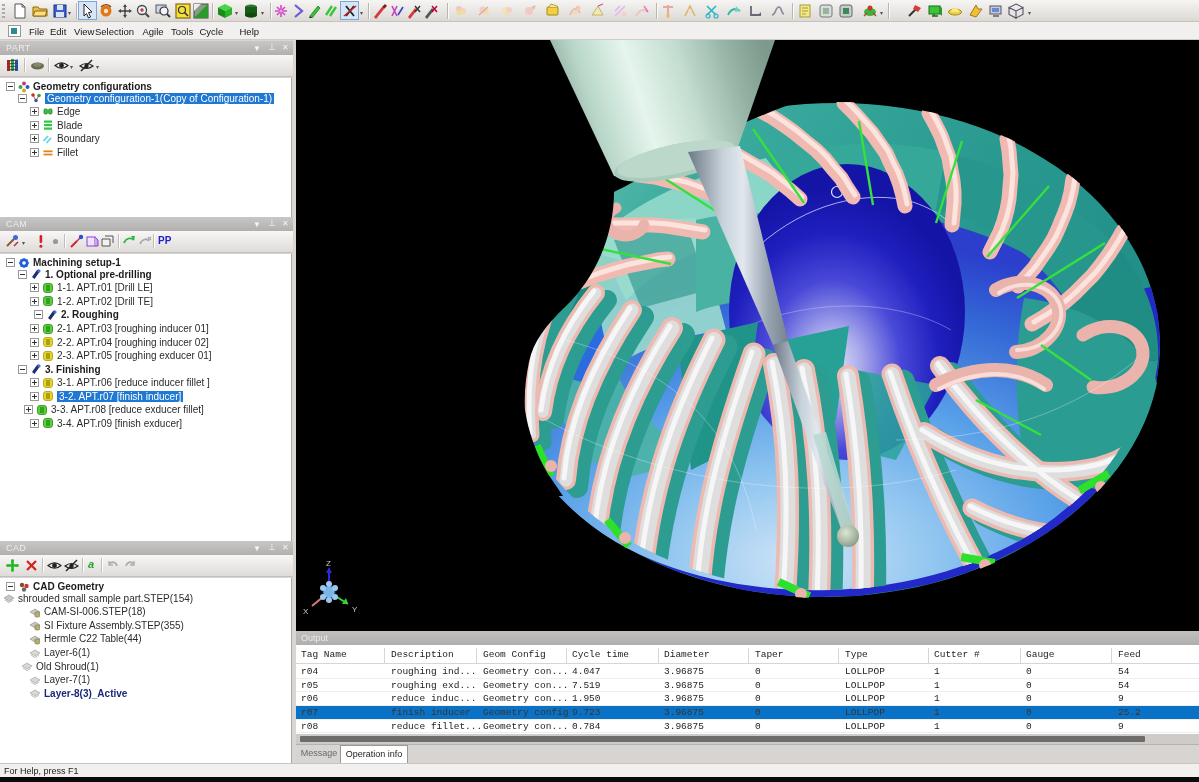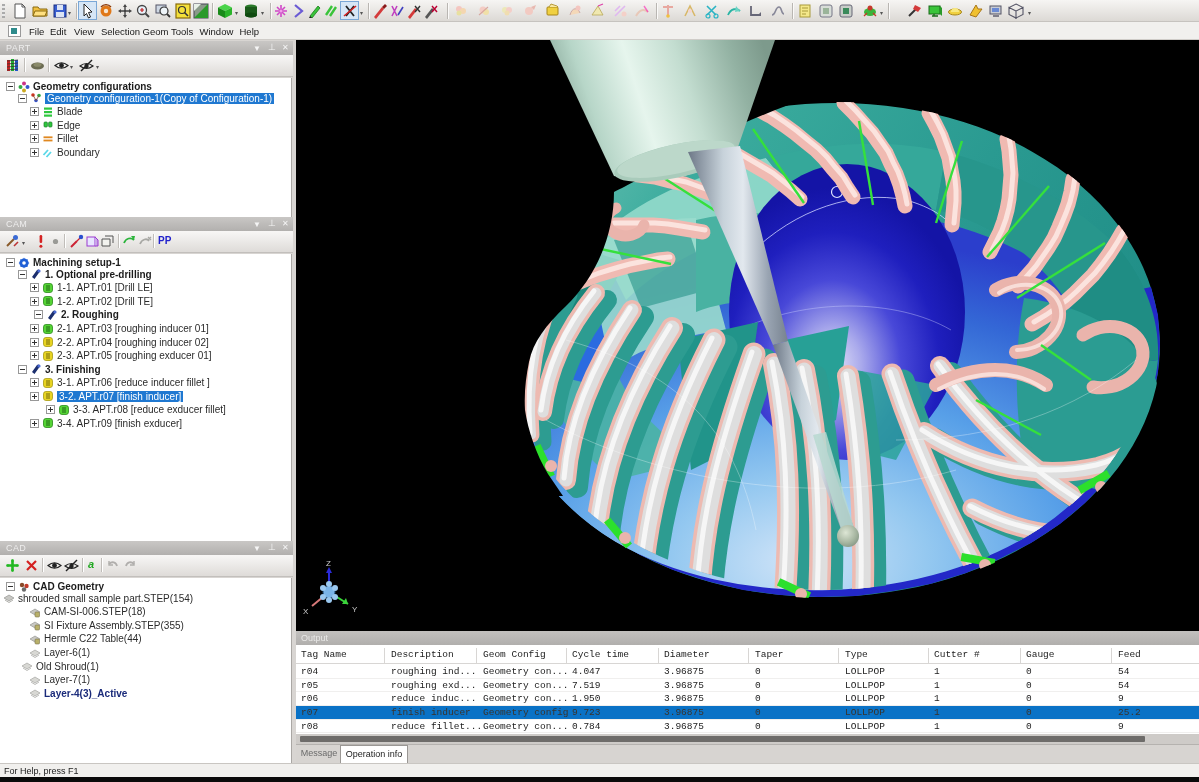--- a/index.html
+++ b/index.html
@@ -249,24 +249,24 @@
     </svg>
 <span class="tdd" style="left:1028px">▾</span>
 </div>
 <div id="menu">
 <span class="mi" style="left:8px;top:3px;width:13px;height:12px;background:#fff;border:1px solid #999">
       <span style="position:absolute;left:2px;top:2px;width:6px;height:6px;background:#2e8b8b"></span>
     </span>
 <span class="mi" style="left:29px">File</span>
 <span class="mi" style="left:50px">Edit</span>
 <span class="mi" style="left:74px">View</span>
-<span class="mi" style="left:101px">Selection</span>
-<span class="mi" style="left:142.5px">Geom</span>
+<span class="mi" style="left:95px">Selection</span>
+<span class="mi" style="left:142.5px">Agile</span>
 <span class="mi" style="left:171px">Tools</span>
-<span class="mi" style="left:199.5px">Window</span>
+<span class="mi" style="left:199.5px">Cycle</span>
 <span class="mi" style="left:239.5px">Help</span>
 </div>
 <div id="left">
 <div class="sec" style="top:1px;height:176px">
  <div class="ptitle">PART</div>
  <span class="pbtn" style="left:253px;top:4px">▼</span>
       <span class="pbtn" style="left:268px;top:2px;font-size:9px">⊥</span>
       <span class="pbtn" style="left:282px">✕</span>
  <div class="ptool" style="top:14px">
   <svg class="pi" style="left:6px" viewBox="0 0 15 15">
@@ -308,35 +308,35 @@
           <span class="exp"></span>
           <svg class="tico" viewBox="0 0 12 12">
             <circle cx="3" cy="3" r="1.8" fill="#cc3322"></circle>
             <circle cx="9" cy="3.5" r="1.8" fill="#33aa44"></circle>
             <circle cx="6" cy="8.5" r="1.8" fill="#3355cc"></circle>
             <path d="M3 3 L6 8.5 L9 3.5" stroke="#884422" stroke-width=".8" fill="none"></path>
           </svg>
           <span class="sel">Geometry configuration-1(Copy of Configuration-1)</span>
         </div>
   <div class="tr" style="padding-left:30px"><span class="exp pl"></span><svg class="tico" viewBox="0 0 12 12">
+            <rect x="2" y="3" width="3.4" height="5" rx="1" fill="#2ec73e" stroke="#1a7d26" stroke-width=".7"></rect>
+            <rect x="6.6" y="3" width="3.4" height="5" rx="1" fill="#2ec73e" stroke="#1a7d26" stroke-width=".7"></rect>
+          </svg>Edge</div>
+  <div class="tr" style="padding-left:30px"><span class="exp pl"></span><svg class="tico" viewBox="0 0 12 12">
             <rect x="2" y="1.5" width="8" height="2.2" fill="#2ec73e"></rect>
             <rect x="2" y="5" width="8" height="2.2" fill="#2ec73e"></rect>
             <rect x="2" y="8.5" width="8" height="2.2" fill="#2ec73e"></rect>
           </svg>Blade</div>
   <div class="tr" style="padding-left:30px"><span class="exp pl"></span><svg class="tico" viewBox="0 0 12 12">
-            <rect x="2" y="3" width="3.4" height="5" rx="1" fill="#2ec73e" stroke="#1a7d26" stroke-width=".7"></rect>
-            <rect x="6.6" y="3" width="3.4" height="5" rx="1" fill="#2ec73e" stroke="#1a7d26" stroke-width=".7"></rect>
-          </svg>Edge</div>
+            <path d="M1.5 8 L6 3 M4.5 10 L9 5" stroke="#5bd8e8" stroke-width="1.8"></path>
+          </svg>Boundary</div>
   <div class="tr" style="padding-left:30px"><span class="exp pl"></span><svg class="tico" viewBox="0 0 12 12">
             <rect x="1.5" y="3.4" width="9" height="1.8" fill="#e08820"></rect>
             <rect x="1.5" y="6.6" width="9" height="1.8" fill="#e08820"></rect>
           </svg>Fillet</div>
-  <div class="tr" style="padding-left:30px"><span class="exp pl"></span><svg class="tico" viewBox="0 0 12 12">
-            <path d="M1.5 8 L6 3 M4.5 10 L9 5" stroke="#5bd8e8" stroke-width="1.8"></path>
-          </svg>Boundary</div>
  </div>
 </div>
 <div class="sec" style="top:177px;height:324px">
  <div class="ptitle">CAM</div>
  <span class="pbtn" style="left:253px;top:4px">▼</span>
       <span class="pbtn" style="left:268px;top:2px;font-size:9px">⊥</span>
       <span class="pbtn" style="left:282px">✕</span>
  <div class="ptool" style="top:14px">
   <svg class="pi" style="left:5px" viewBox="0 0 15 15">
           <path d="M2 12 C5 9 7 7 9 5" stroke="#8a5a2a" stroke-width="2" fill="none"></path>
@@ -436,21 +436,21 @@
             <path d="M4 4 L8 4 M4 6 L8 6 M4 8 L8 8" stroke="#6a5e0a" stroke-width=".9"></path>
           </svg>3-1. APT.r06 [reduce inducer fillet ]</div>
   <div class="tr" style="padding-left:30px">
           <span class="exp pl"></span>
           <svg class="tico" viewBox="0 0 12 12">
             <rect x="1.5" y="1.5" width="9" height="9" rx="2.4" fill="#e8d422" stroke="#a89a12" stroke-width=".8"></rect>
             <path d="M4 4 L8 4 M4 6 L8 6 M4 8 L8 8" stroke="#6a5e0a" stroke-width=".9"></path>
           </svg>
           <span class="sel">3-2. APT.r07 [finish inducer]</span>
         </div>
-  <div class="tr" style="padding-left:46px"><span class="exp pl"></span><svg class="tico" viewBox="0 0 12 12">
+  <div class="tr" style="padding-left:24px"><span class="exp pl"></span><svg class="tico" viewBox="0 0 12 12">
             <rect x="1.5" y="1.5" width="9" height="9" rx="2.4" fill="#55d435" stroke="#2a8a1a" stroke-width=".8"></rect>
             <path d="M4 4 L8 4 M4 6 L8 6 M4 8 L8 8" stroke="#1a5a10" stroke-width=".9"></path>
           </svg>3-3. APT.r08 [reduce exducer fillet]</div>
   <div class="tr" style="padding-left:30px"><span class="exp pl"></span><svg class="tico" viewBox="0 0 12 12">
             <rect x="1.5" y="1.5" width="9" height="9" rx="2.4" fill="#55d435" stroke="#2a8a1a" stroke-width=".8"></rect>
             <path d="M4 4 L8 4 M4 6 L8 6 M4 8 L8 8" stroke="#1a5a10" stroke-width=".9"></path>
           </svg>3-4. APT.r09 [finish exducer]</div>
  </div>
 </div>
 <div class="sec" style="top:501px;height:222px">
@@ -524,21 +524,21 @@
           </svg>Old Shroud(1)</div>
   <div class="tr" style="padding-left:26px"><svg class="tico" viewBox="0 0 12 12">
             <path d="M1 6 L6 3 L11 6 L6 9 Z" fill="#d8d8d4" stroke="#9a9a96" stroke-width=".6"></path>
             <path d="M2 8 L6 10.5 L10 8" fill="none" stroke="#aaaaa6" stroke-width=".8"></path>
           </svg>Layer-7(1)</div>
   <div class="tr" style="padding-left:26px">
           <svg class="tico" viewBox="0 0 12 12">
             <path d="M1 6 L6 3 L11 6 L6 9 Z" fill="#d8d8d4" stroke="#9a9a96" stroke-width=".6"></path>
             <path d="M2 8 L6 10.5 L10 8" fill="none" stroke="#aaaaa6" stroke-width=".8"></path>
           </svg>
-          <b style="color:#1a2a7a">Layer-4(3)_Active</b>
+          <b style="color:#1a2a7a">Layer-8(3)_Active</b>
         </div>
  </div>
 </div>
 </div>
 <div id="vp">
 <svg width="903" height="591" viewBox="0 0 903 591">
 <defs>
 <radialGradient id="gFloor" cx="45%" cy="92%" r="85%">
  <stop offset="0%" stop-color="#d0e4f8"></stop>
           <stop offset="25%" stop-color="#94c8f0"></stop>

